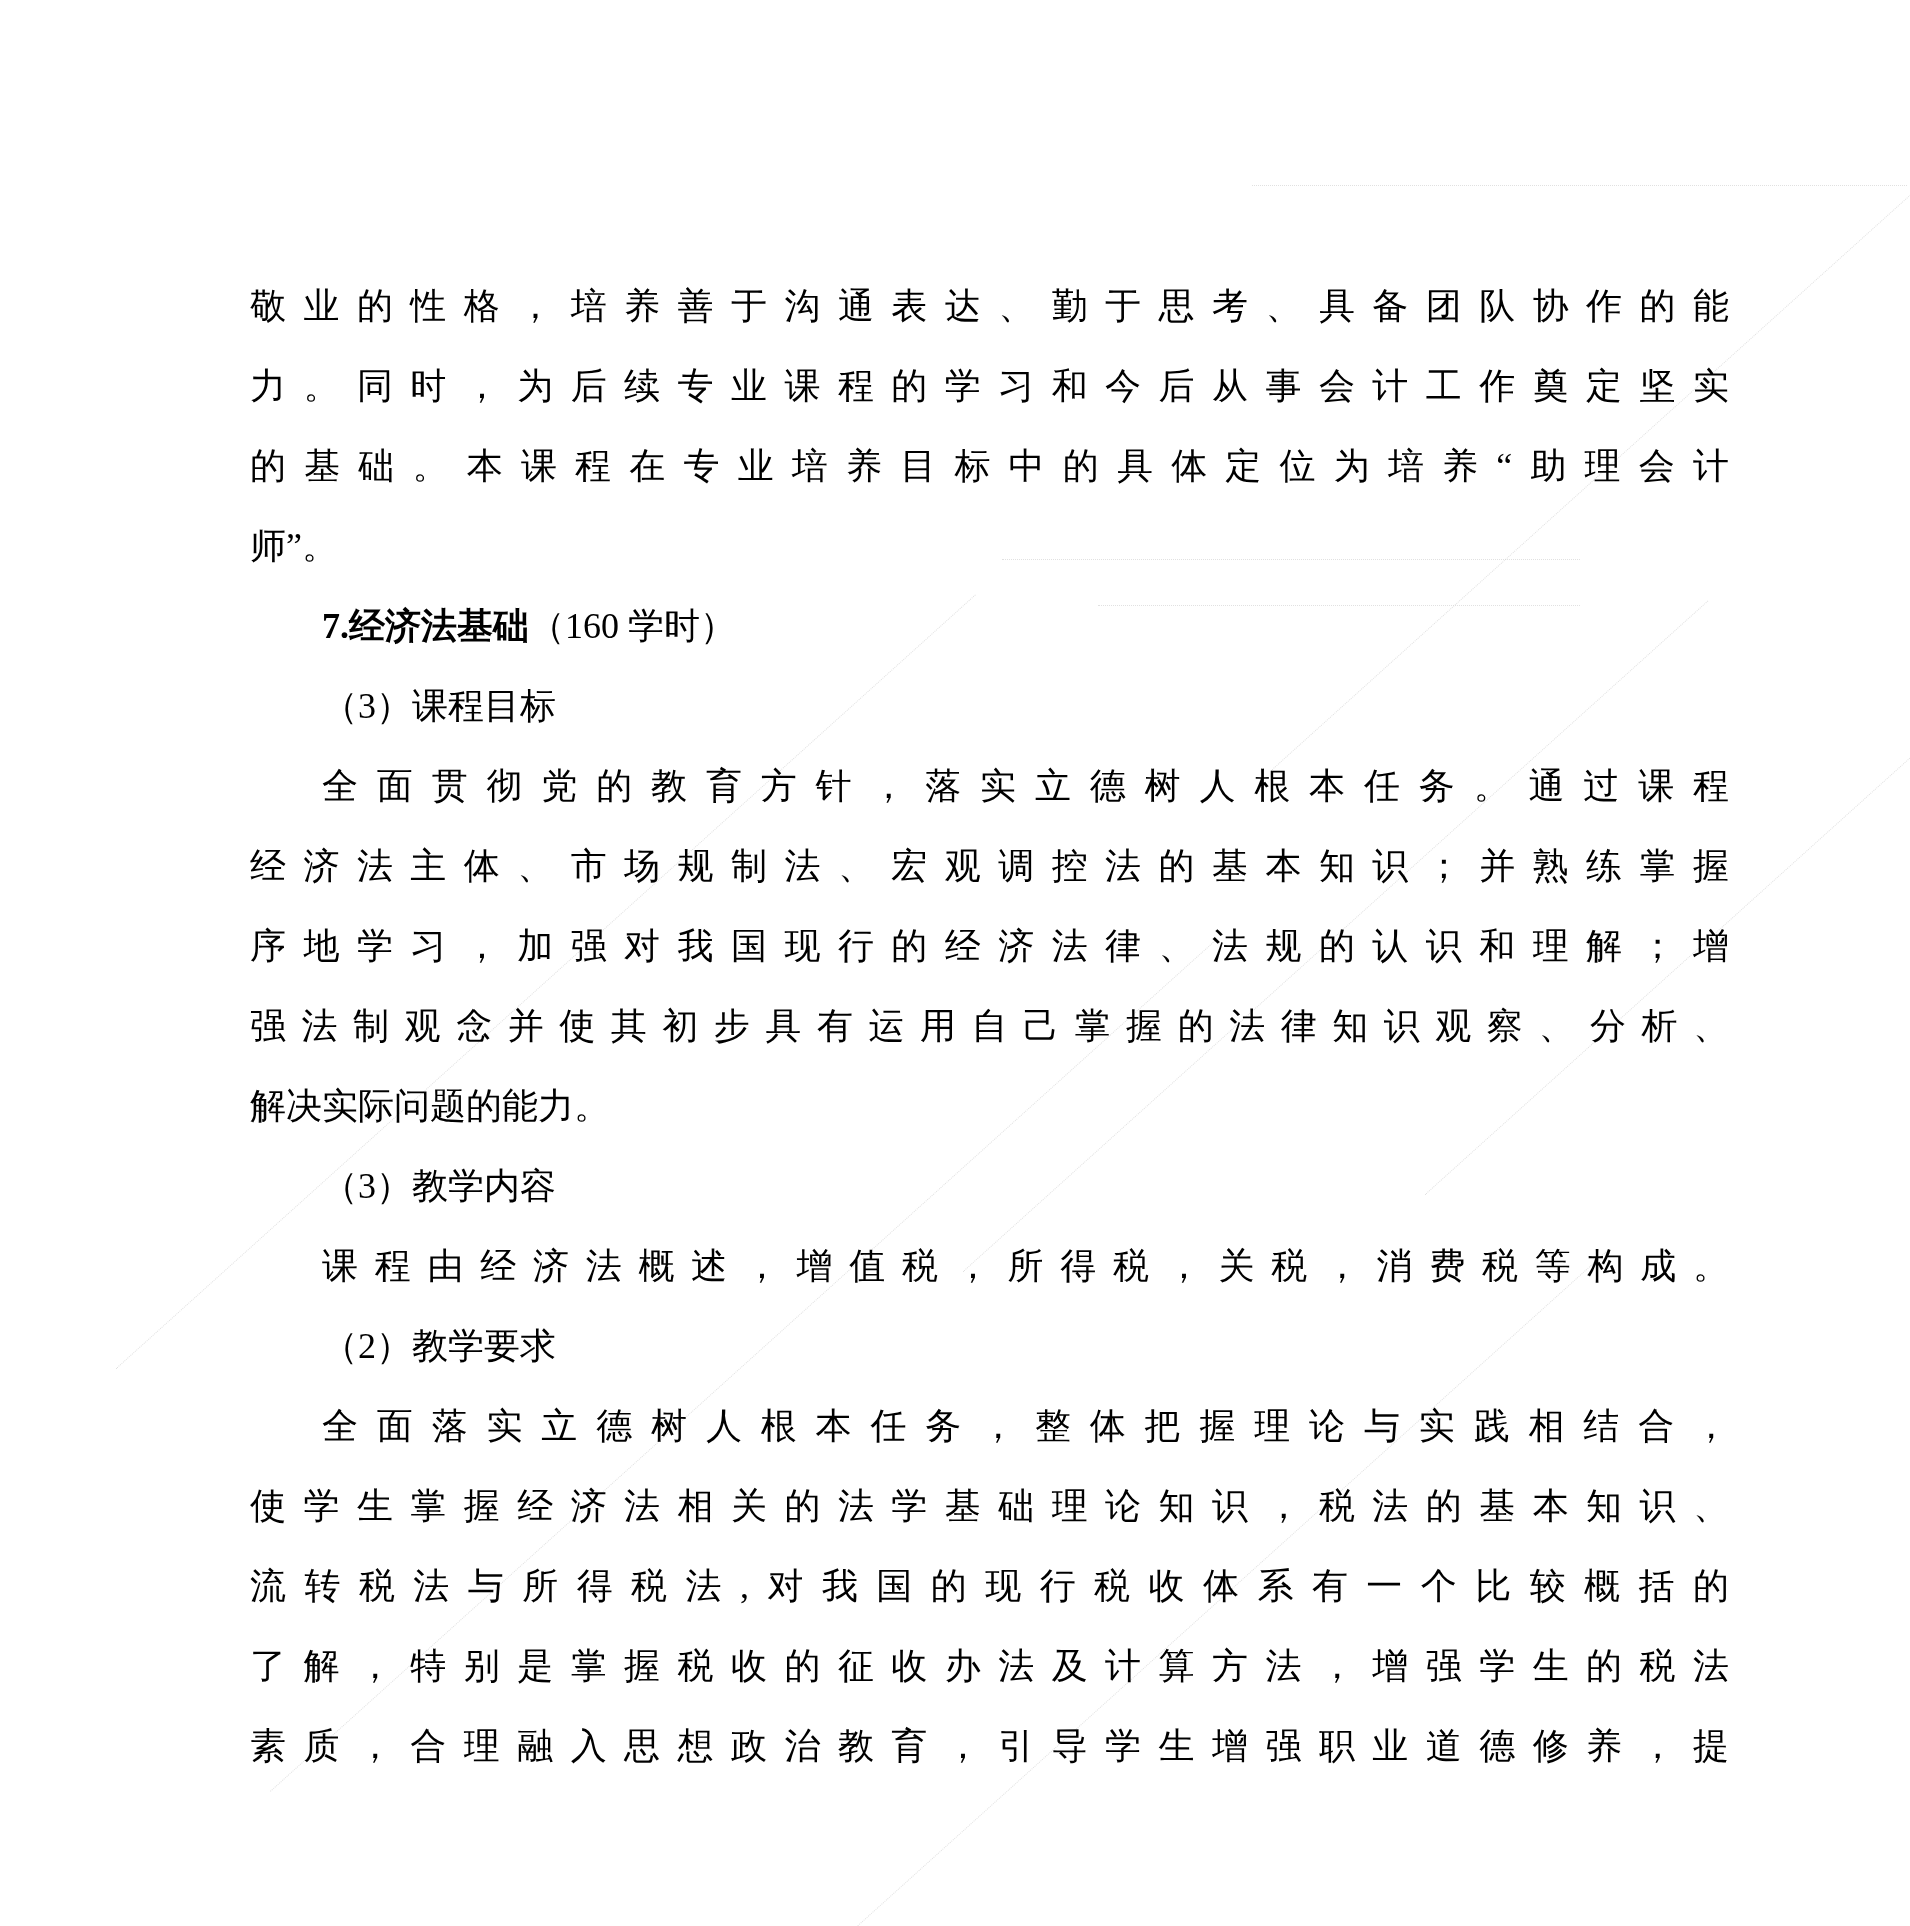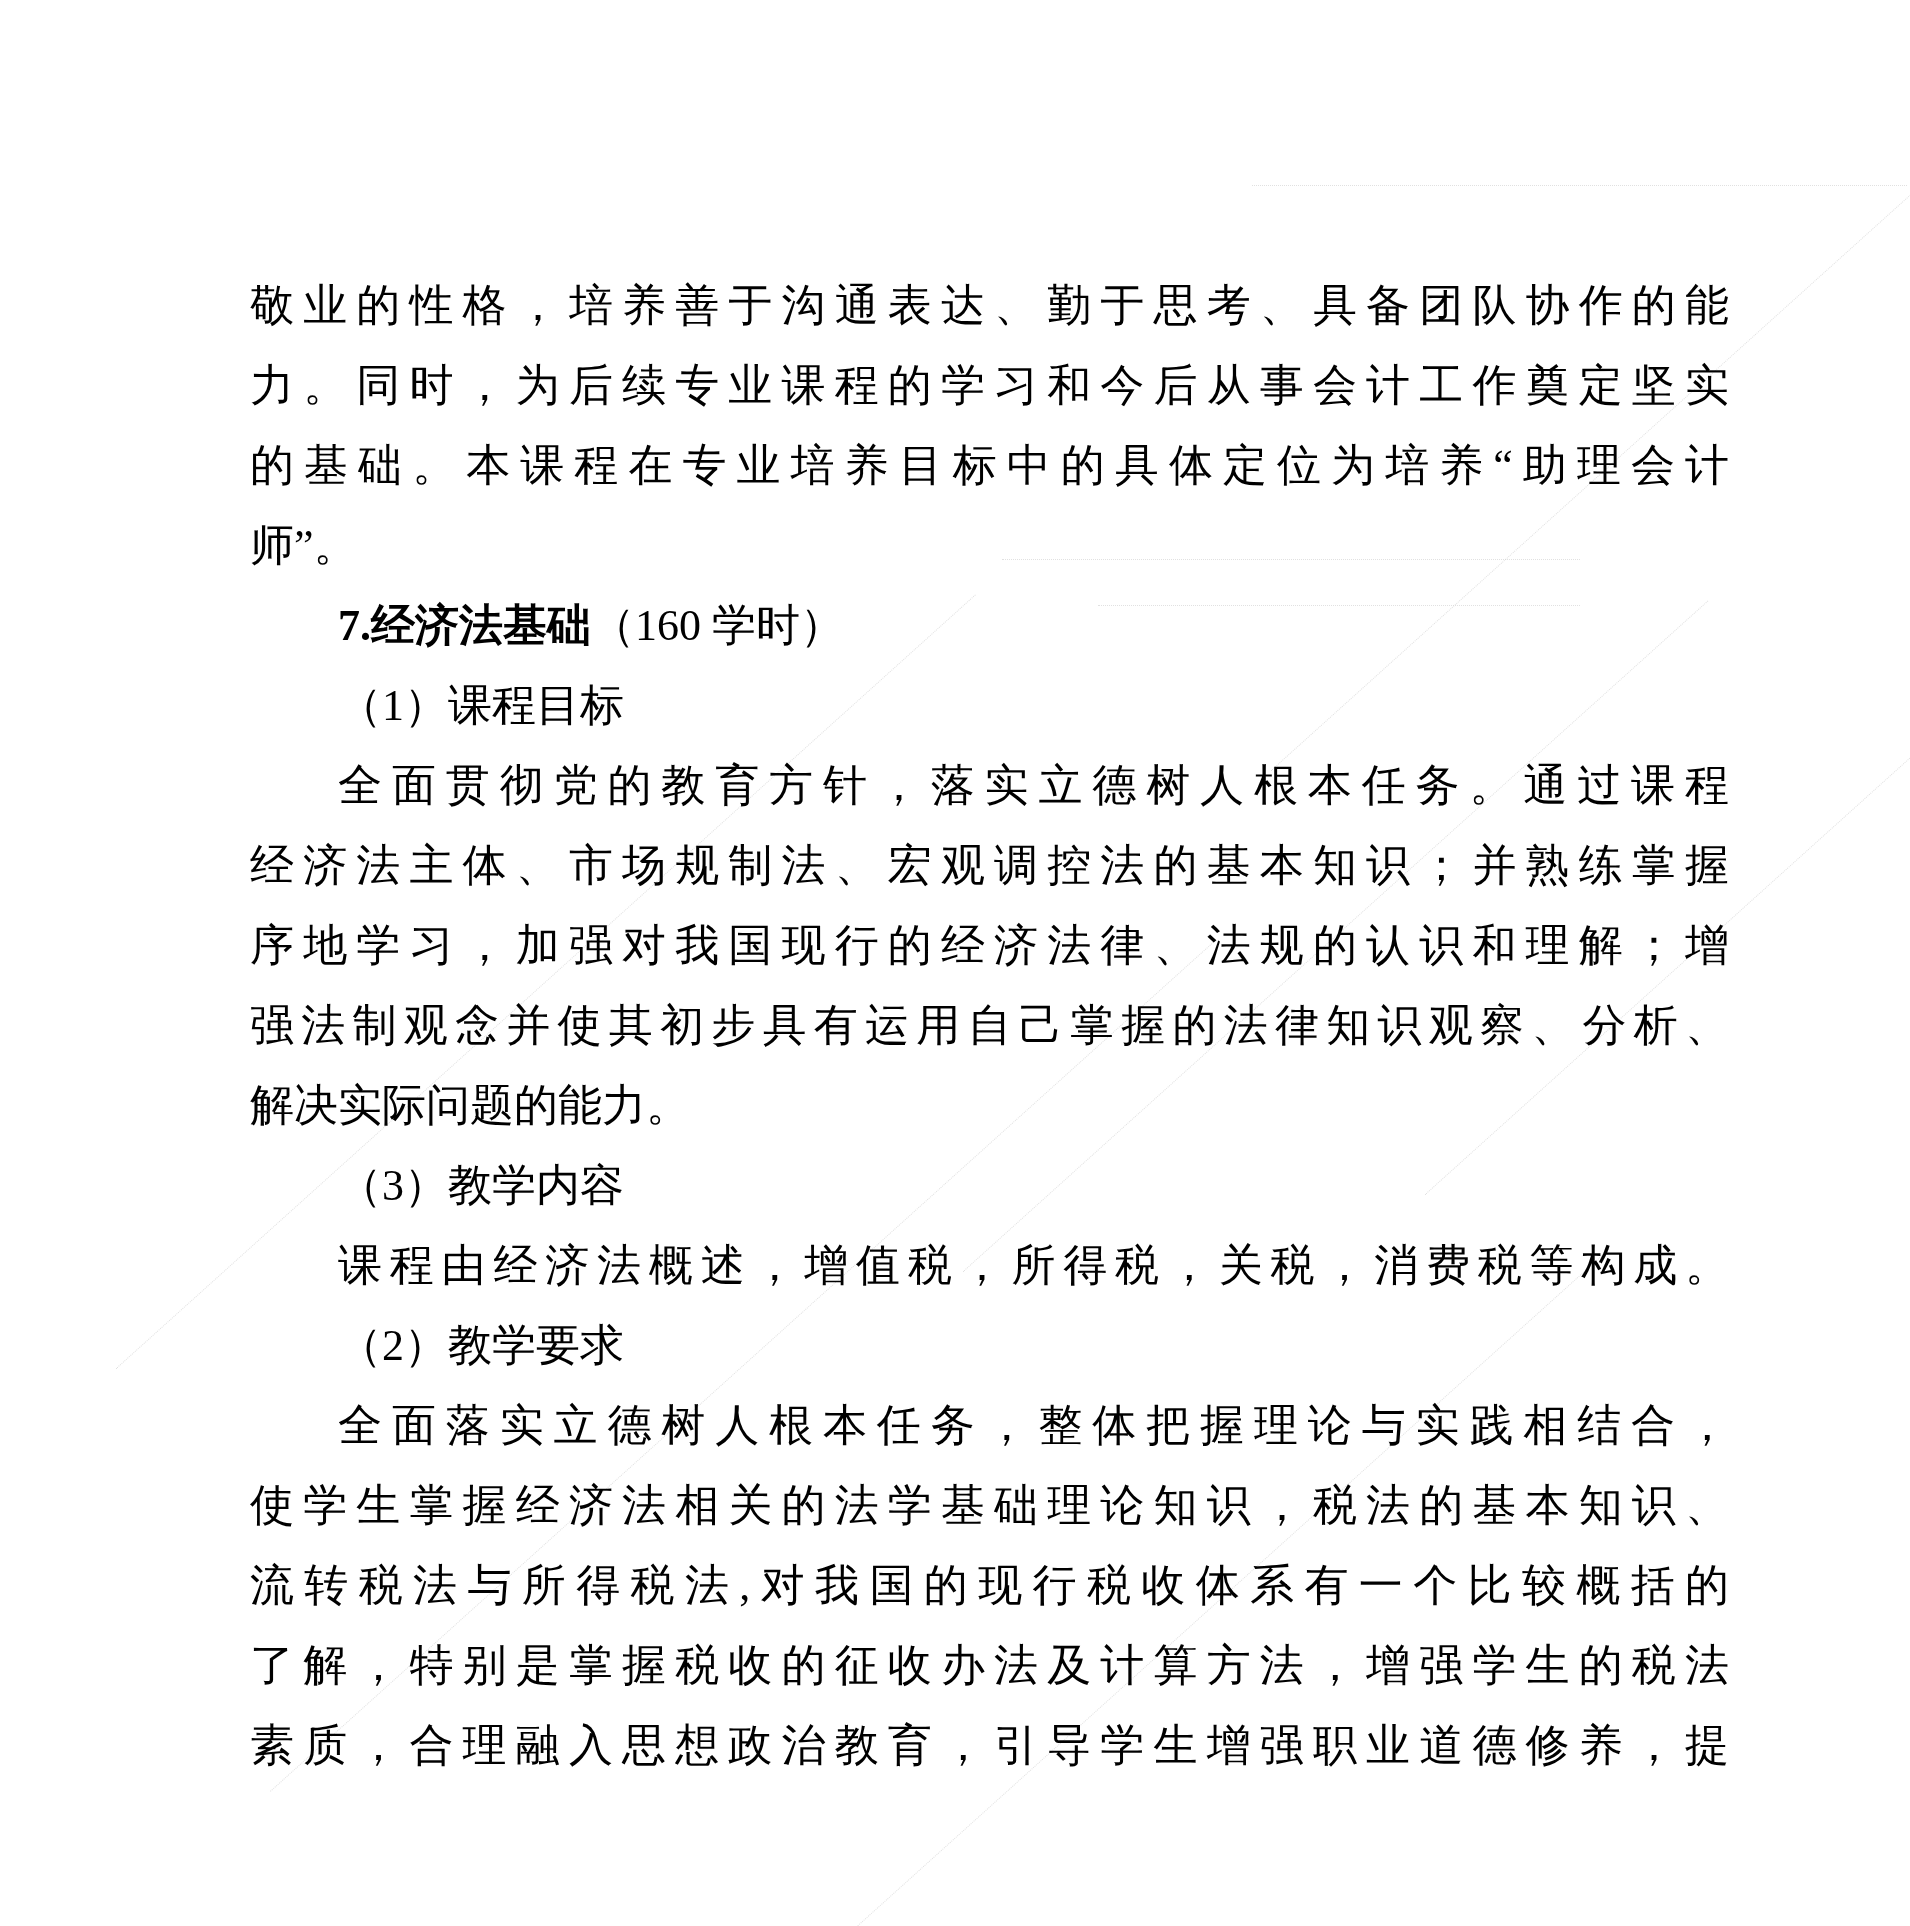--- a/index.html
+++ b/index.html
@@ -20,21 +20,21 @@
     pointer-events: none;
   }
   .wm.diag { transform-origin: left top; }
   .text-block {
     position: absolute;
     left: 250px;
     top: 266px;
     width: 1479px;
   }
   .line {
-    font-size: 44px;
+    font-size: 36px;
     line-height: 80px;
     white-space: nowrap;
     text-align: justify;
     text-align-last: justify;
     letter-spacing: 0;
   }
   .line.align-left { text-align: left; text-align-last: left; }
   .line.indent { text-indent: 2em; }
   .line .b { font-weight: 700; }
 </style>
@@ -52,21 +52,21 @@
       <div class="wm diag" style="left: 963px; top: 1271px; width: 1002px; border-top-color: rgb(201, 201, 201); transform: rotate(-42deg);"></div>
       <div class="wm diag" style="left: 1271px; top: 770px; width: 886px; border-top-color: rgb(201, 201, 201); transform: rotate(-42deg);"></div>
       <div class="wm diag" style="left: 1425px; top: 1194px; width: 1002px; border-top-color: rgb(201, 201, 201); transform: rotate(-42deg);"></div>
     </div>
   <div class="text-block" id="text-host">
       <div class="line"><span>敬业的性格，培养善于沟通表达、勤于思考、具备团队协作的能</span></div>
       <div class="line"><span>力。同时，为后续专业课程的学习和今后从事会计工作奠定坚实</span></div>
       <div class="line"><span>的基础。本课程在专业培养目标中的具体定位为培养“助理会计</span></div>
       <div class="line align-left"><span>师”。</span></div>
       <div class="line align-left indent"><span class="b">7.经济法基础</span><span>（160 学时）</span></div>
-      <div class="line align-left indent"><span>（1）课程目标</span></div>
+      <div class="line align-left indent"><span>（3）课程目标</span></div>
       <div class="line indent"><span>全面贯彻党的教育方针，落实立德树人根本任务。通过课程</span></div>
       <div class="line"><span>经济法主体、市场规制法、宏观调控法的基本知识；并熟练掌握</span></div>
       <div class="line"><span>序地学习，加强对我国现行的经济法律、法规的认识和理解；增</span></div>
       <div class="line"><span>强法制观念并使其初步具有运用自己掌握的法律知识观察、分析、</span></div>
       <div class="line align-left"><span>解决实际问题的能力。</span></div>
       <div class="line align-left indent"><span>（3）教学内容</span></div>
       <div class="line indent"><span>课程由经济法概述，增值税，所得税，关税，消费税等构成。</span></div>
       <div class="line align-left indent"><span>（2）教学要求</span></div>
       <div class="line indent"><span>全面落实立德树人根本任务，整体把握理论与实践相结合，</span></div>
       <div class="line"><span>使学生掌握经济法相关的法学基础理论知识，税法的基本知识、</span></div>

